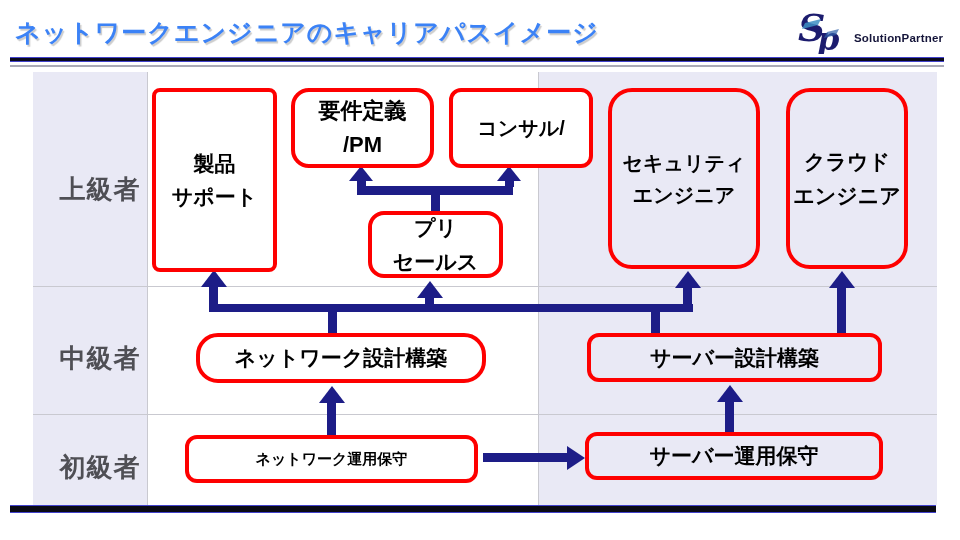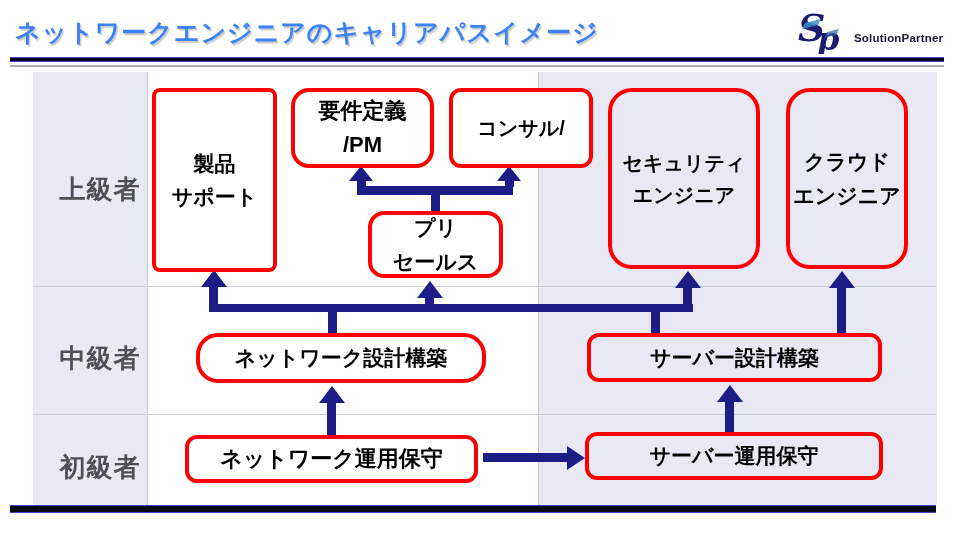--- a/index.html
+++ b/index.html
@@ -45,21 +45,21 @@
   .box span{display:block;}
   #b-product{left:152px;top:88px;width:125px;height:184px;border-radius:8px;font-size:21px;}
   #b-req{left:291px;top:88px;width:143px;height:80px;border-radius:18px;font-size:22px;}
   #b-consul{left:449px;top:88px;width:144px;height:80px;border-radius:12px;font-size:20px;background:#fff;align-items:center;}
   #b-consul .small{font-size:18px;}
   #b-presales{left:368px;top:211px;width:135px;height:67px;border-radius:16px;font-size:21px;}
   #b-security{left:608px;top:88px;width:152px;height:181px;border-radius:24px;font-size:20px;}
   #b-cloud{left:786px;top:88px;width:122px;height:181px;border-radius:24px;font-size:21px;}
   #b-netdesign{left:196px;top:333px;width:290px;height:50px;border-radius:22px;font-size:21px;}
   #b-srvdesign{left:587px;top:333px;width:295px;height:49px;border-radius:12px;font-size:21px;}
-  #b-netops{left:185px;top:435px;width:293px;height:48px;border-radius:12px;font-size:22px;}
+  #b-netops{left:185px;top:435px;width:293px;height:48px;border-radius:12px;font-size:15px;}
   #b-srvops{left:585px;top:432px;width:298px;height:48px;border-radius:12px;font-size:21px;}
   
   .shaft{position:absolute;background:#1d1d87;}
   .tri{position:absolute;width:0;height:0;}
   .tri-up{border-left:13px solid transparent;border-right:13px solid transparent;border-bottom:17px solid #1d1d87;}
   .tri-up-s{border-left:12px solid transparent;border-right:12px solid transparent;border-bottom:15px solid #1d1d87;}
   .tri-right{border-top:12px solid transparent;border-bottom:12px solid transparent;border-left:18px solid #1d1d87;}
   
   .sep-bottom{
     position:absolute;left:10px;top:505px;width:926px;height:6px;background:#0a0a14;

